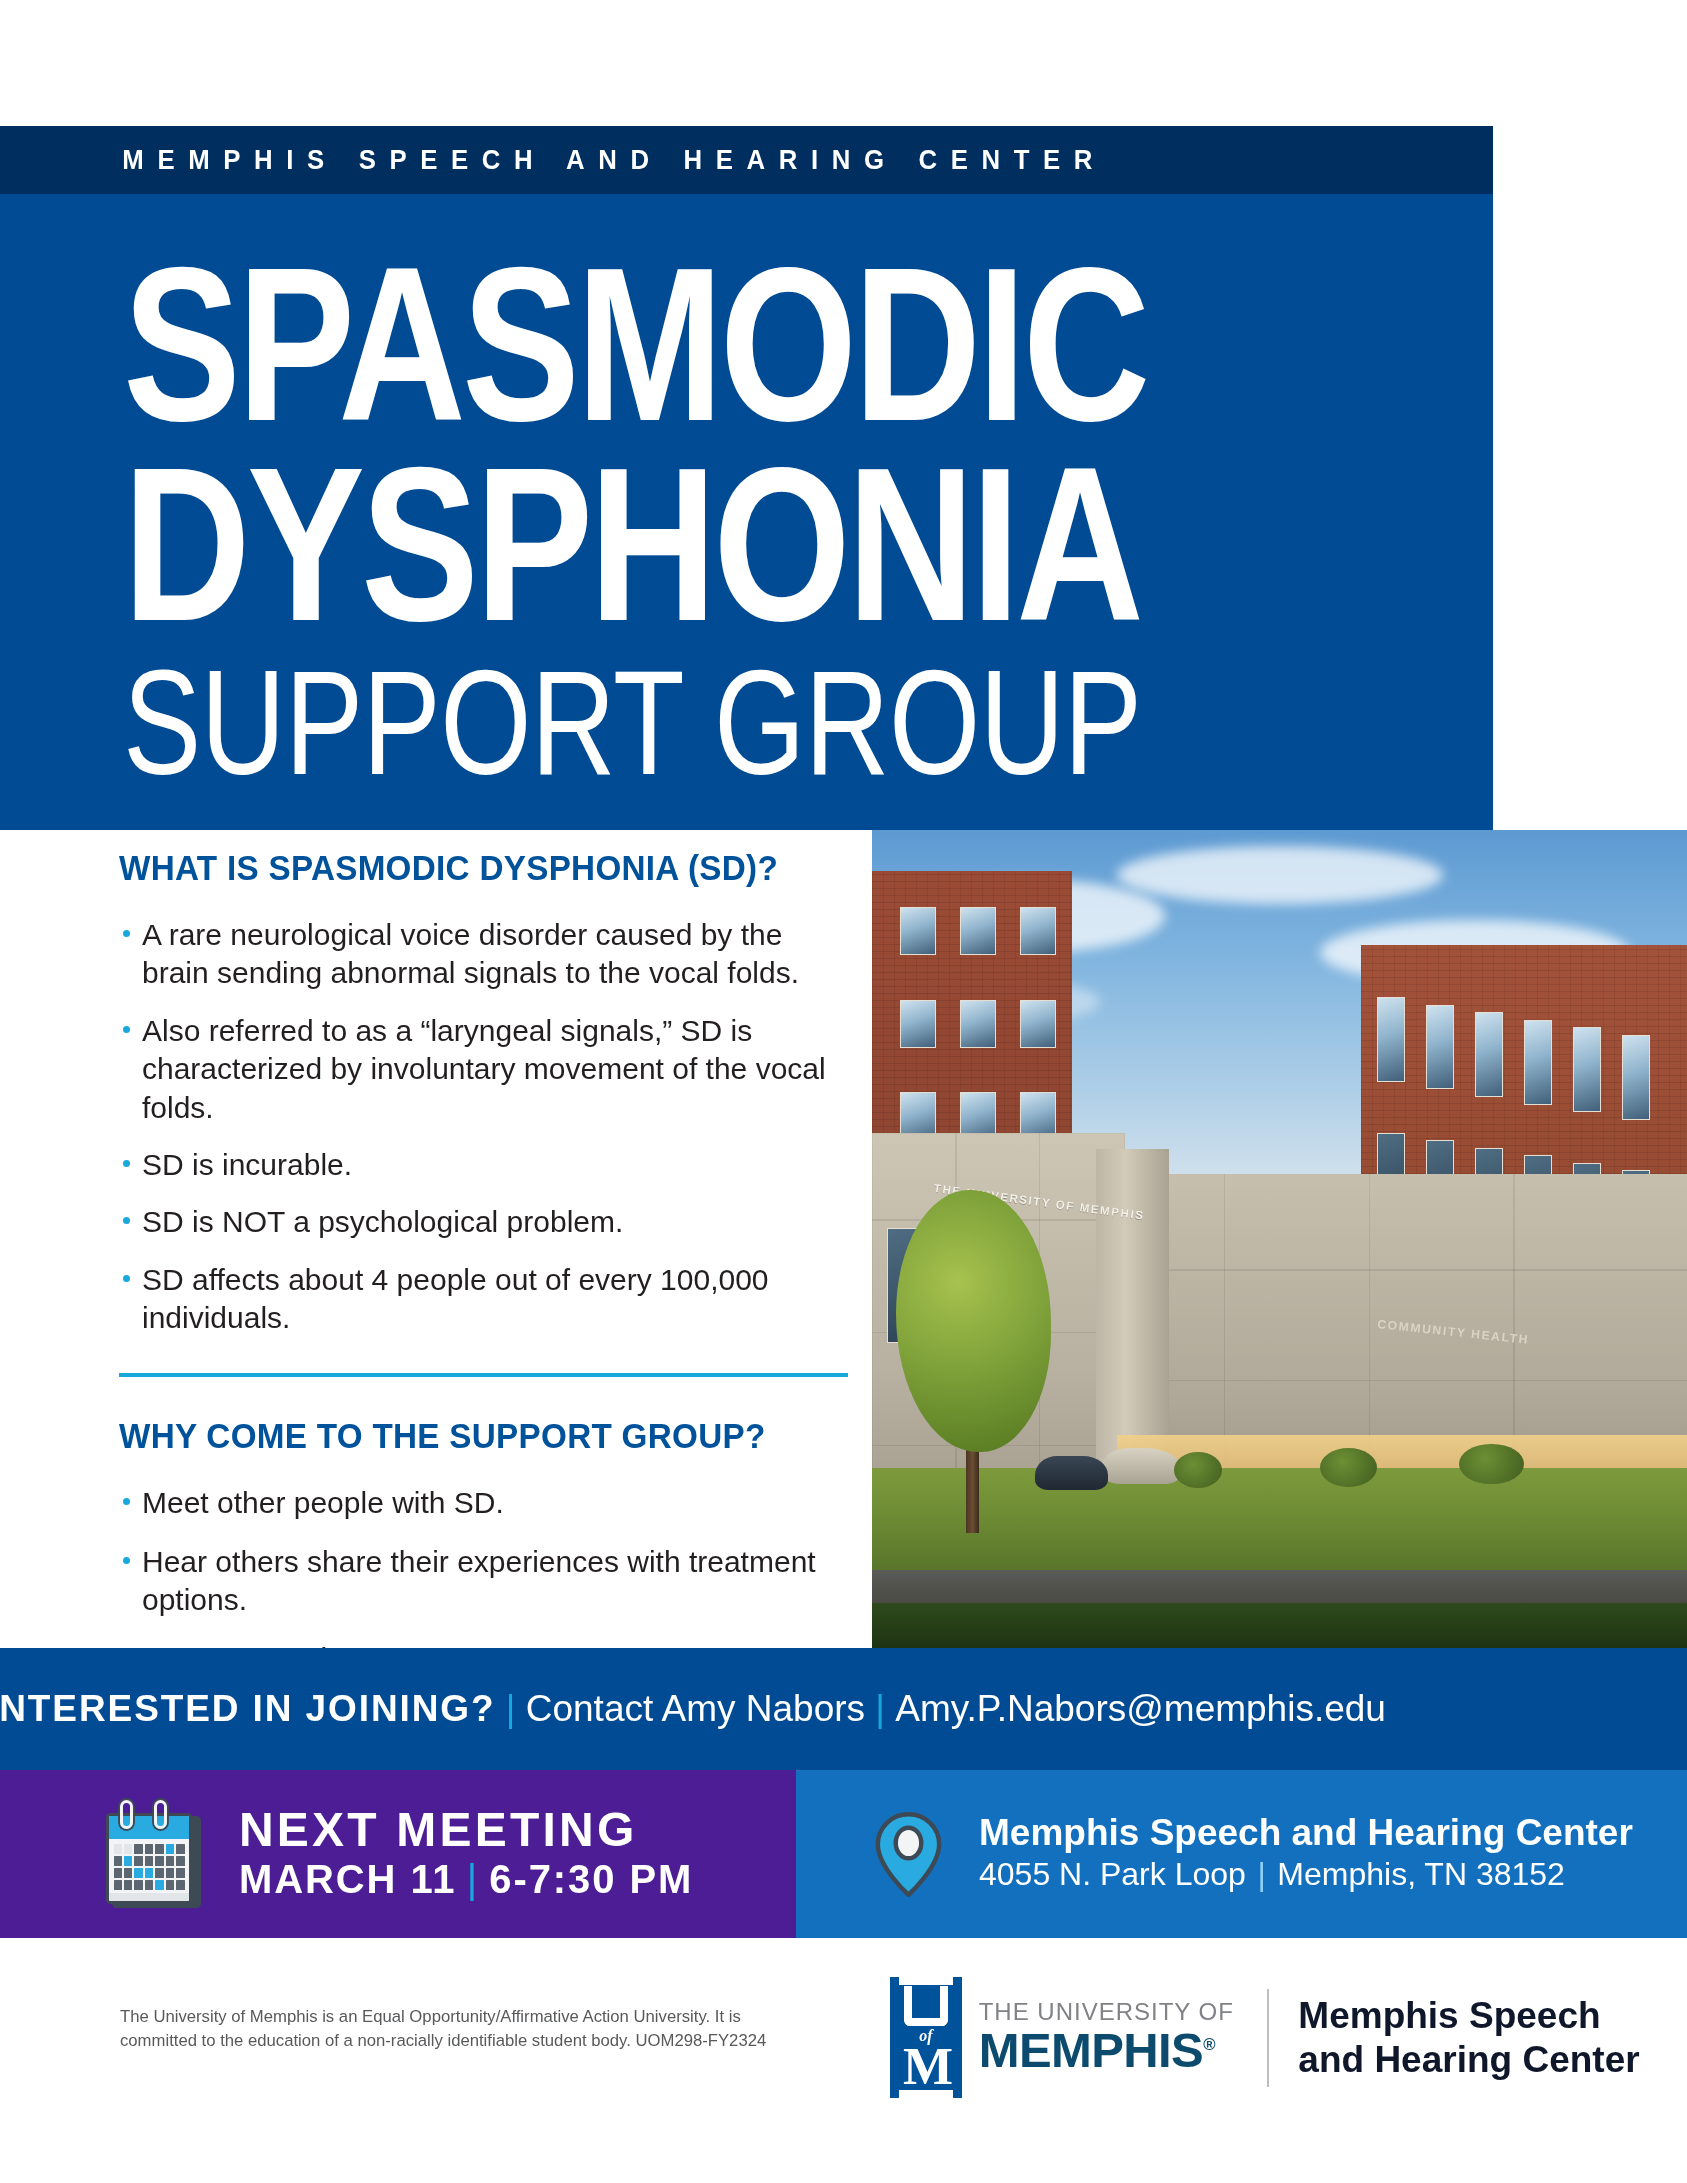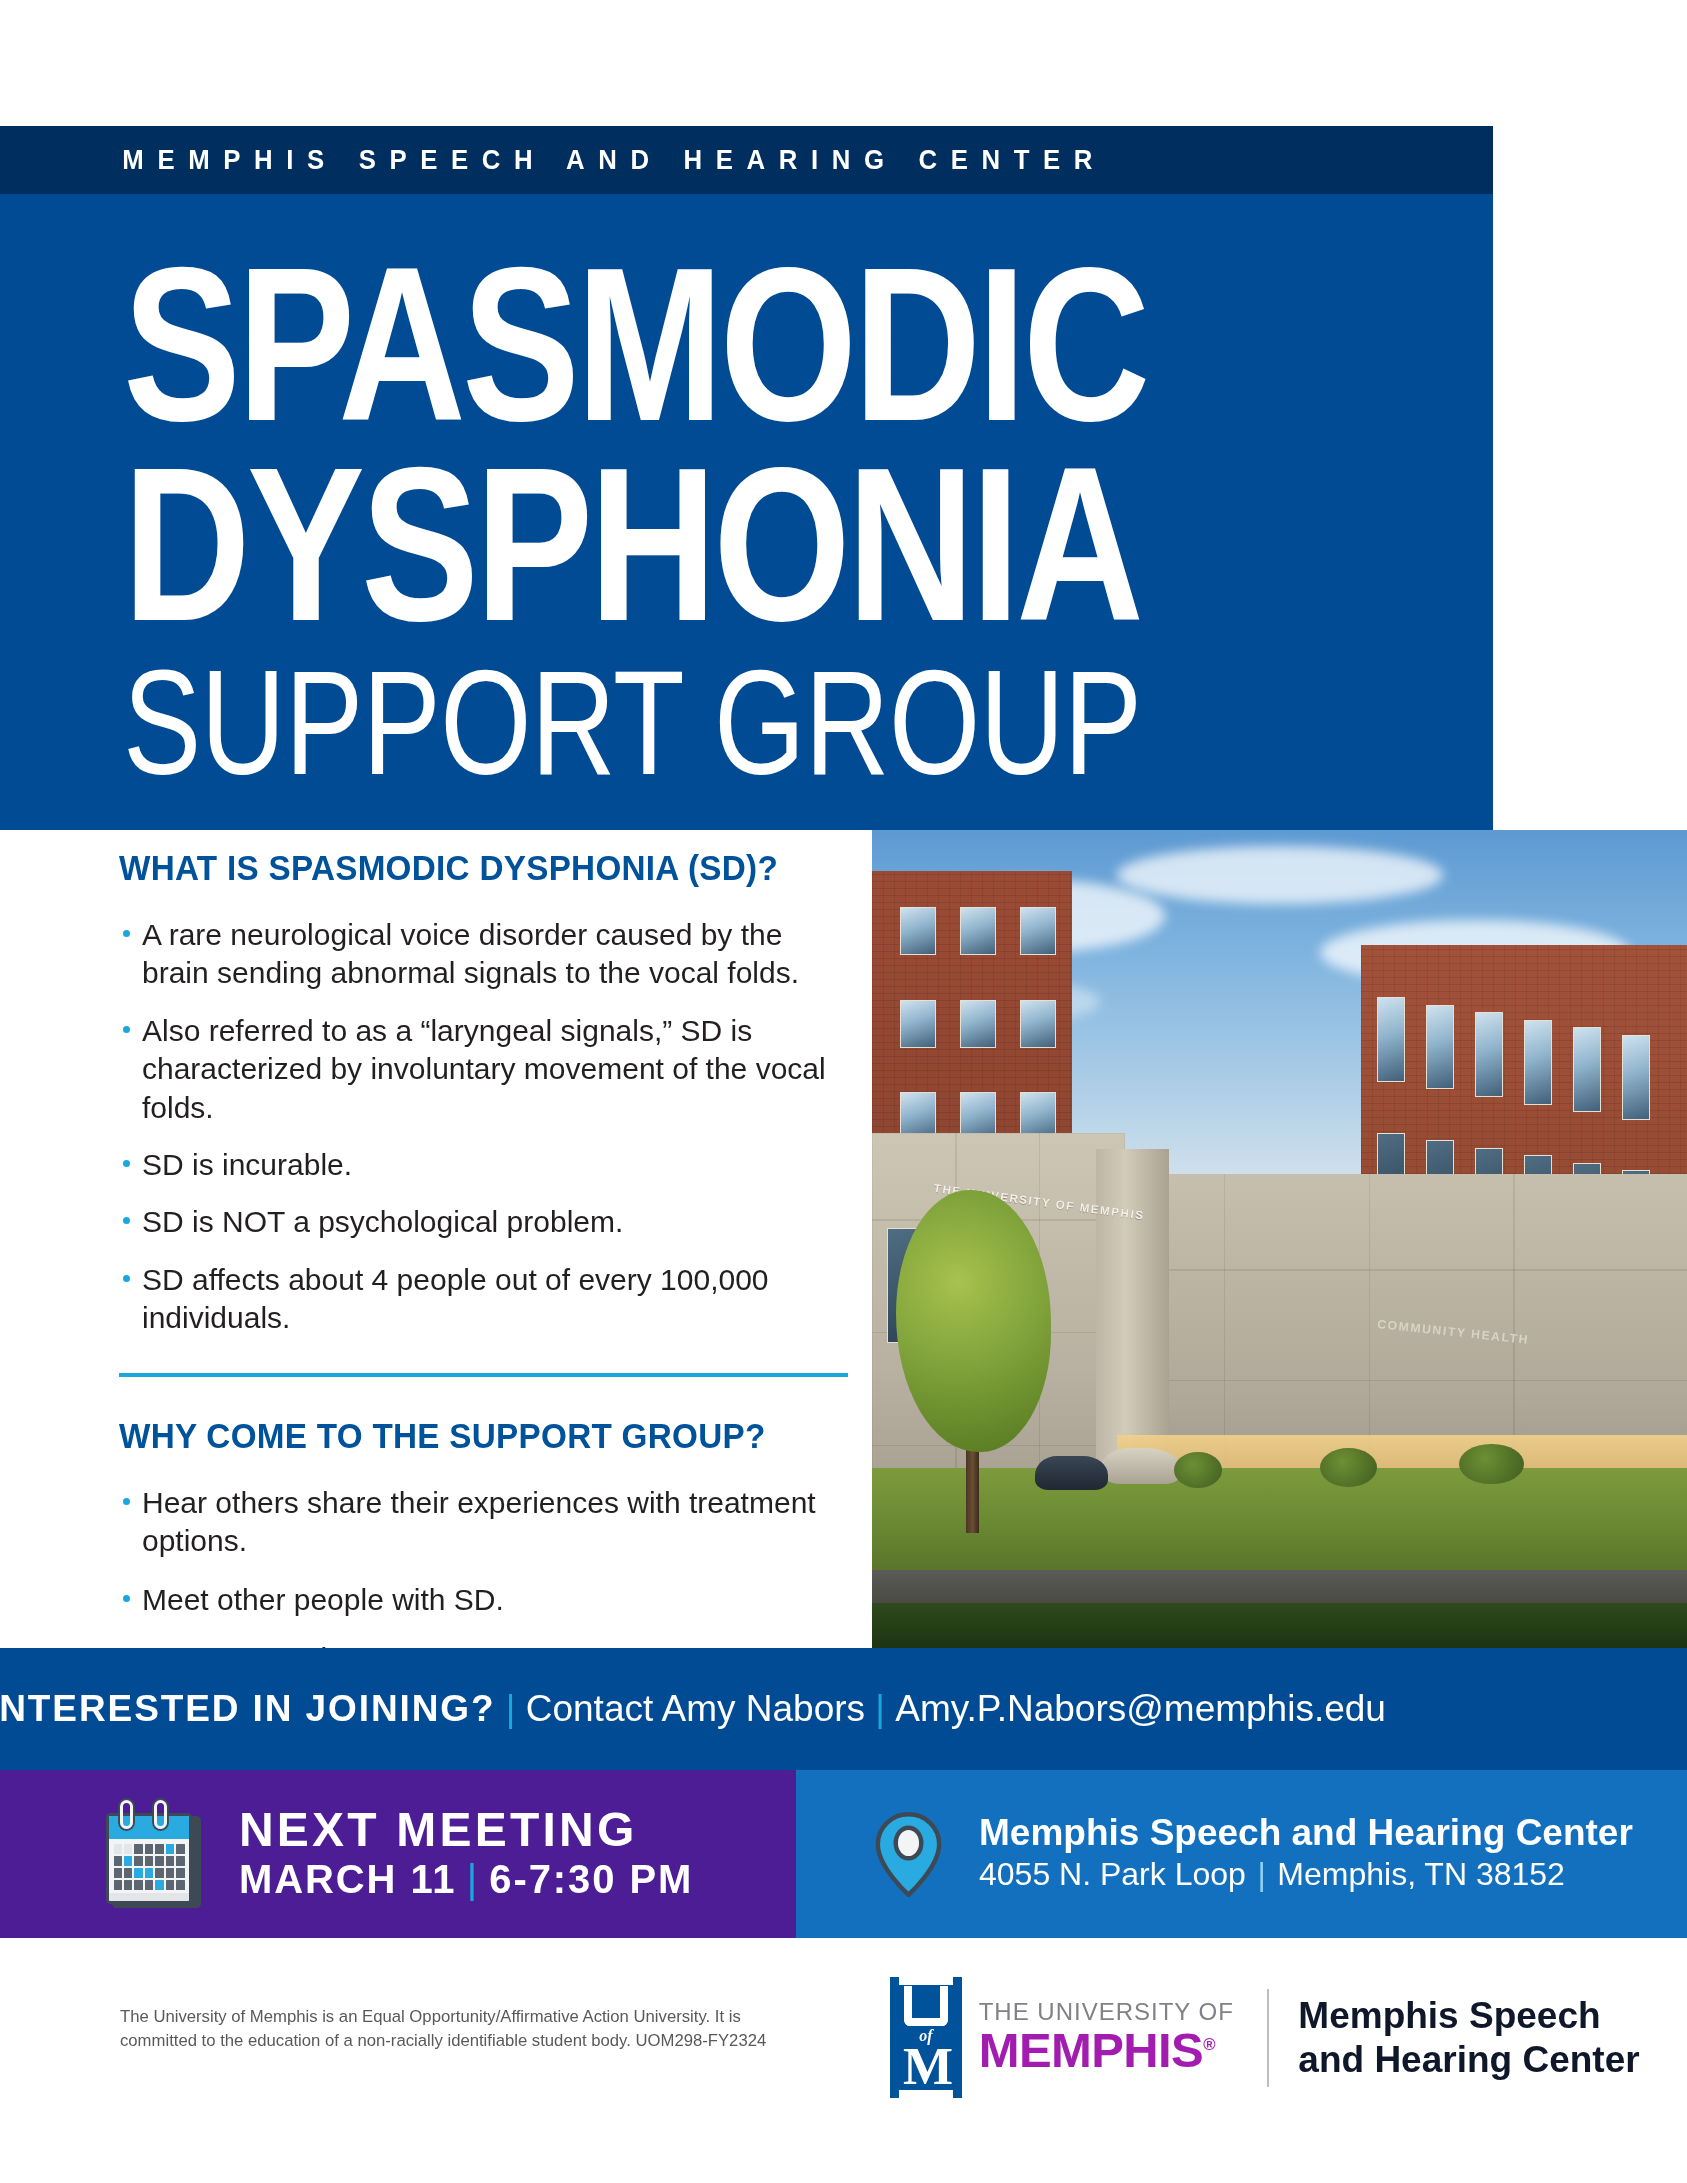--- a/index.html
+++ b/index.html
@@ -316,21 +316,21 @@
     color:#ffffff;font-size:53px;font-weight:bold;line-height:.8;
     font-family:"Liberation Serif",serif;text-align:center;
   }
   #um-wordmark{margin-left:16.7px;}
   #um-line-1{
     color:#808285;font-size:24px;letter-spacing:1px;font-weight:400;
     font-family:"Liberation Sans Narrow","Liberation Sans",sans-serif;
     line-height:1.1;
   }
   #um-line-2{
-    color:#a21caf;font-size:49px;font-weight:bold;letter-spacing:-0.6px;
+    color:#0c4a6e;font-size:49px;font-weight:bold;letter-spacing:-0.6px;
     font-family:"Liberation Sans",sans-serif;line-height:1.02;
   }
   #um-reg{font-size:16.7px;vertical-align:super;}
   #logo-divider{
     width:1.9px;height:98px;background:#bcbec0;margin:0 29.5px 0 33px;
   }
   #center-wordmark{
     color:#0f172a;font-size:37px;line-height:1.18;font-weight:bold;
     font-family:"Liberation Sans Narrow","Liberation Sans",sans-serif;
   }
@@ -431,22 +431,22 @@
     <li class="bullet-item" style="margin-bottom:19px;">SD is incurable.</li>
     <li class="bullet-item" style="margin-bottom:19px;">SD is NOT a psychological problem.</li>
     <li class="bullet-item" style="margin-bottom:0;">SD affects about 4 people out of every 100,000 individuals.</li>
   </ul>
 
   <div id="divider-rule" style="margin:35px 0 0 0;"></div>
 
   <div class="section-head" style="margin:39px 0 28px 0;">WHY COME TO THE SUPPORT GROUP?</div>
 
   <ul class="bullet-list">
+    <li class="bullet-item" style="margin-bottom:20.6px;">Meet other people with SD.</li>
     <li class="bullet-item" style="margin-bottom:20.6px;">Hear others share their experiences with treatment options.</li>
-    <li class="bullet-item" style="margin-bottom:20.6px;">Meet other people with SD.</li>
     <li class="bullet-item" style="margin-bottom:20.6px;">Learn more about SD.</li>
     <li class="bullet-item" style="margin-bottom:0;">Express your struggles with people who understand them.</li>
   </ul>
 </div>
 
 <div id="contact-band">
   <div id="contact-inner">
     <span id="contact-lead">INTERESTED IN JOINING?</span>
     <span class="contact-pipe">|</span>
     <span class="contact-txt">Contact Amy Nabors</span>

